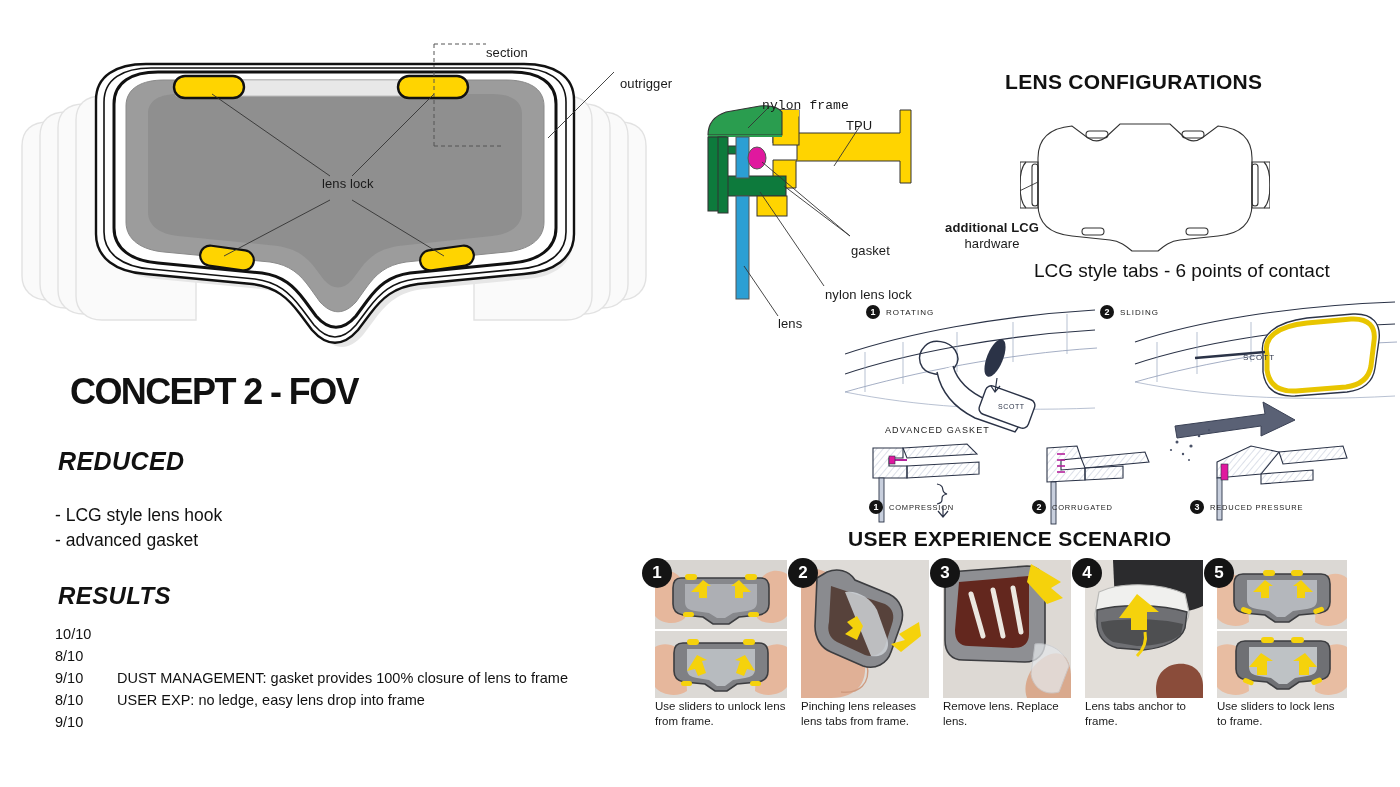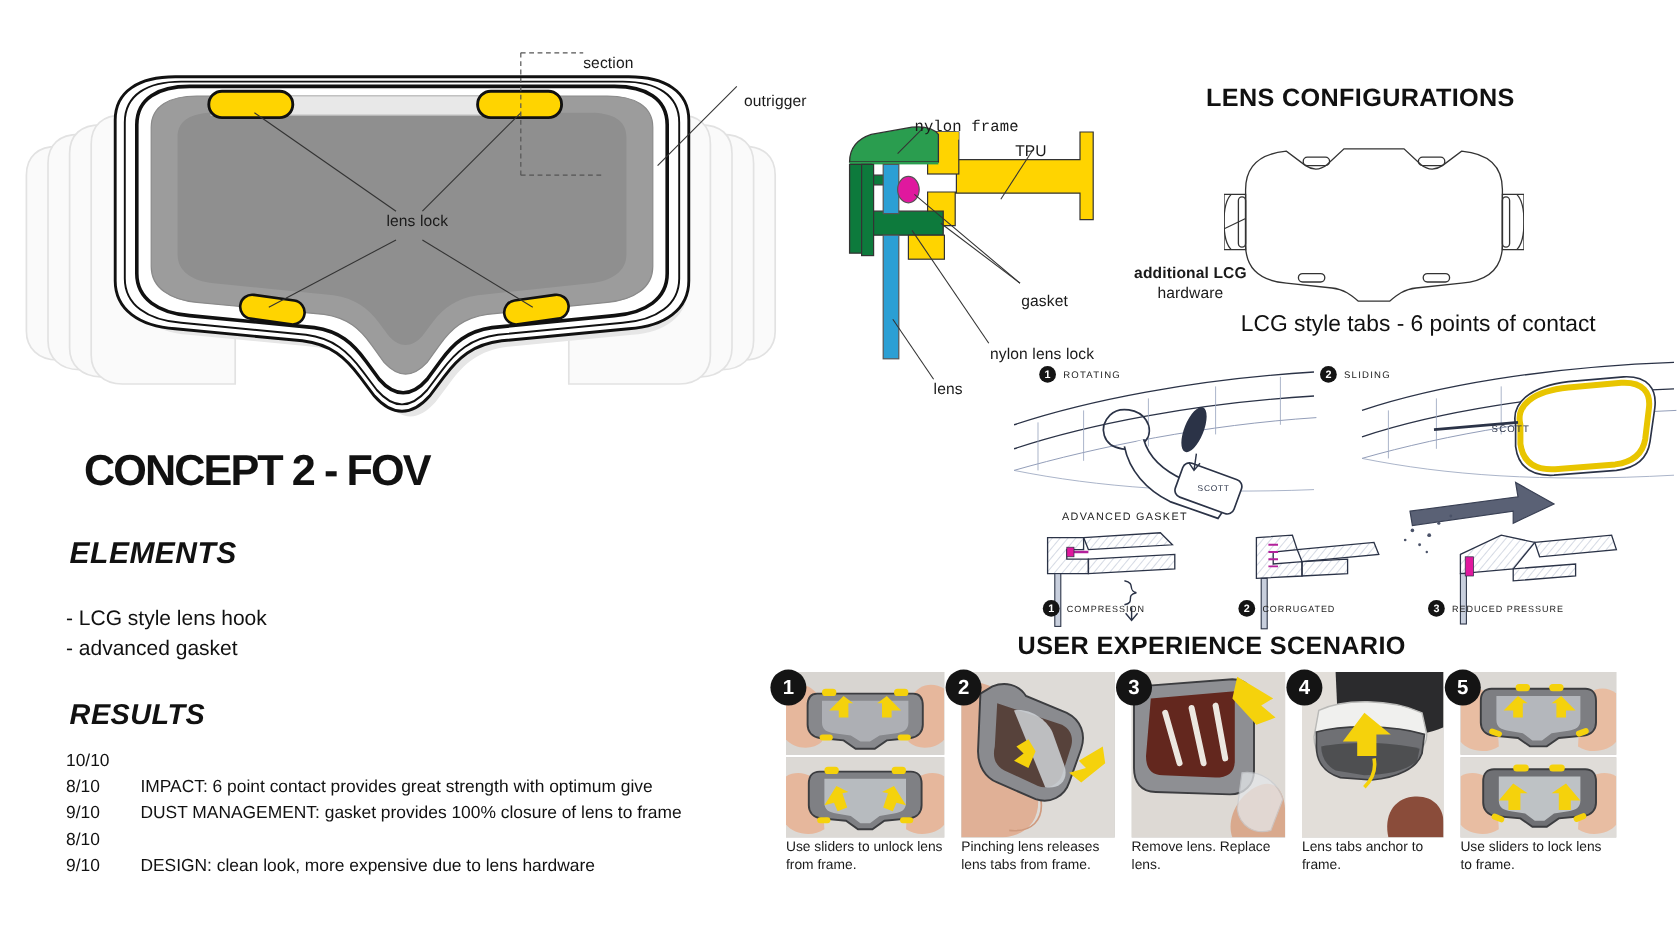--- a/index.html
+++ b/index.html
@@ -143,47 +143,46 @@
     </g>
   </svg>
 </div>
 
 <div class="abs lbl" style="left:486px;top:45px;">section</div>
 <div class="abs lbl" style="left:620px;top:76px;">outrigger</div>
 <div class="abs lbl" style="left:322px;top:176px;">lens lock</div>
 
 <div class="abs" id="concept-title">CONCEPT 2 - FOV</div>
 
-<div class="abs" id="elements-head">ELEMENTS</div>
+<div class="abs" id="elements-head">REDUCED</div>
 
 <div class="abs" id="elements-list">
   <div>- LCG style lens hook</div>
   <div>- advanced gasket</div>
 </div>
 
 <div class="abs" id="results-head">RESULTS</div>
 
 <div class="abs" id="results-table">
   <div class="row">
     <span class="score">10/10</span>
   </div>
   <div class="row">
     <span class="score">8/10</span>
-    <span>IMPACT: 6 point contact provides great strength with optimum give</span>
   </div>
   <div class="row">
     <span class="score">9/10</span>
     <span>DUST MANAGEMENT: gasket provides 100% closure of lens to frame</span>
   </div>
   <div class="row">
     <span class="score">8/10</span>
+    <span>USER EXP: no ledge, easy lens drop into frame</span>
   </div>
   <div class="row">
     <span class="score">9/10</span>
-    <span>DESIGN: clean look, more expensive due to lens hardware</span>
   </div>
 </div>
 
 <div class="abs" id="cross-section">
   <svg width="320" height="250" viewBox="0 0 320 250">
 
     <path d="M73,22 L73,55 L97,55 L97,72 L73,72 L73,100 L96,100 L96,73
              L200,73 L200,95 L211,95 L211,22 L200,22 L200,45 L96,45 L96,22 Z" fill="#FFD400" stroke="#333" stroke-width="1"></path>
     <rect x="73" y="22" width="26" height="35" fill="#FFD400" stroke="#333" stroke-width="1"></rect>
     <path d="M73,22 L99,22 L99,28 L86,40 L73,44 Z" fill="#FFD400" stroke="none"></path>

